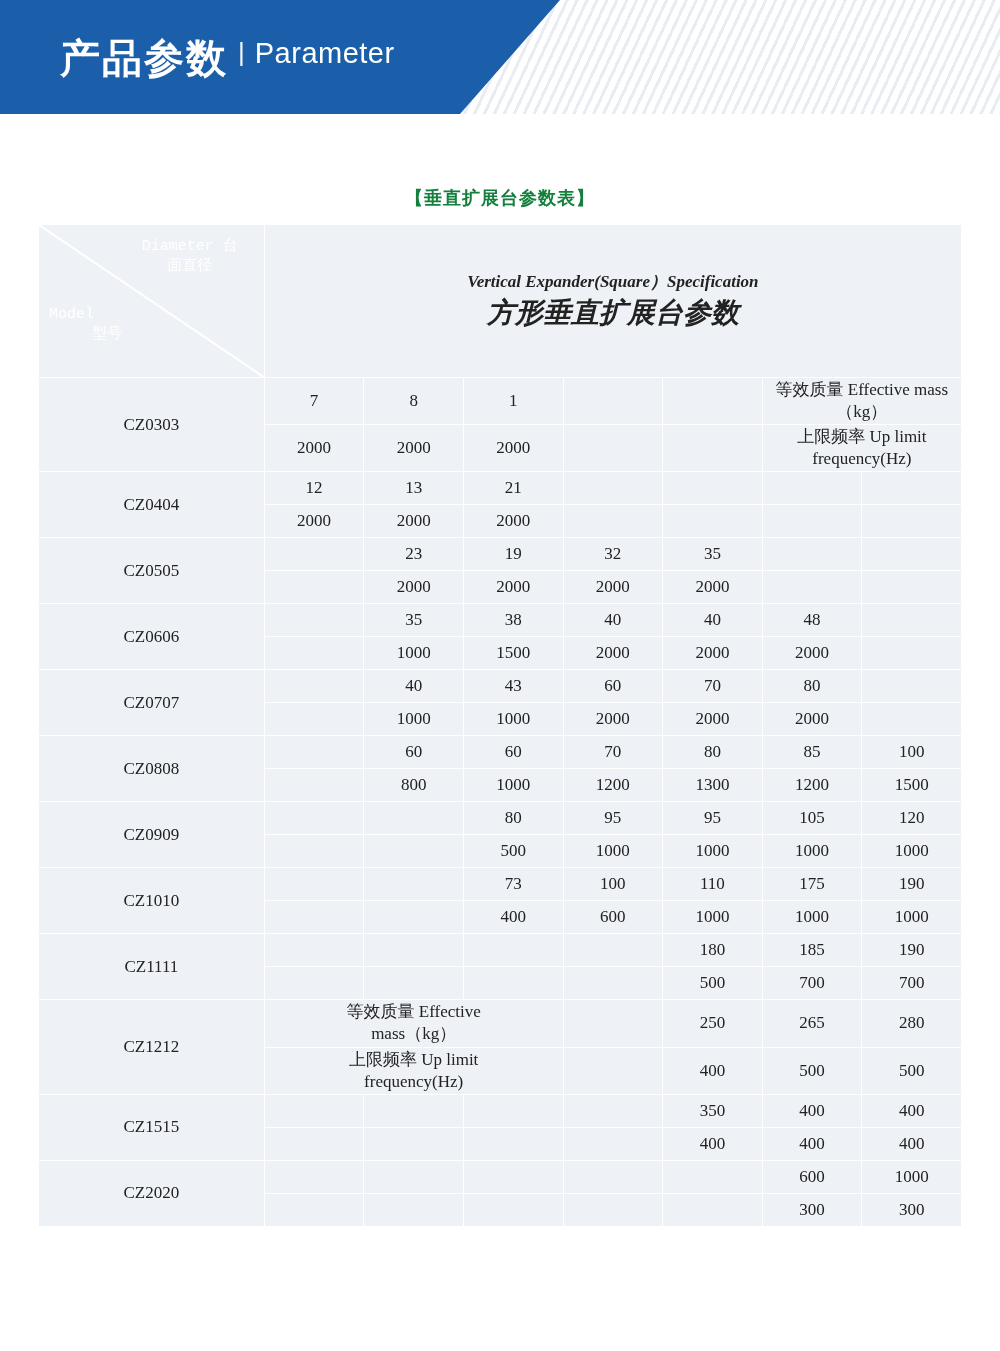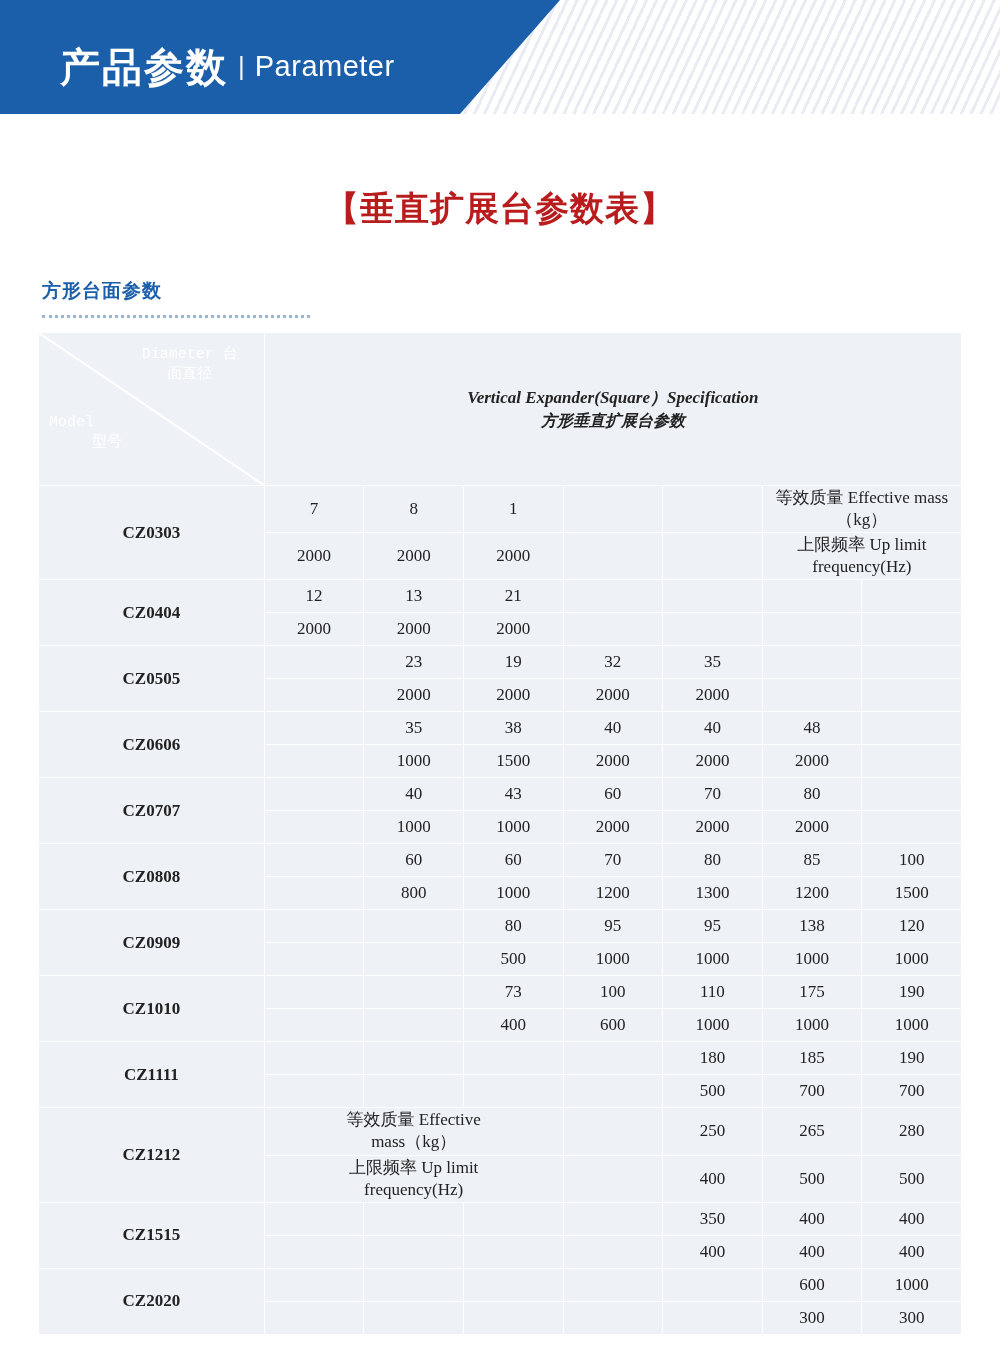--- a/index.html
+++ b/index.html
@@ -38,23 +38,22 @@
     position: absolute;
     left: 0; top: 0;
     width: 560px; height: 114px;
     background: #1b5faa;
     clip-path: polygon(0 0, 560px 0, 460px 114px, 0 114px);
   }
   .banner-inner {
     position: absolute;
     left: 60px; top: 38px;
     display: flex;
-    align-items: center;
+    align-items: flex-start;
     gap: 10px;
-    margin-top: 9px;
   }
   .banner-cn {
     color: #ffffff;
     font-size: 40px;
     font-weight: bold;
     letter-spacing: 2px;
     line-height: 1;
   }
   .banner-sep {
     color: #ffffff;
@@ -67,22 +66,22 @@
     color: #ffffff;
     font-size: 29px;
     line-height: 1.05;
     letter-spacing: .5px;
     padding-bottom: 1px;
   }
 
   
   .doc-title {
     text-align: center;
-    color: #b91c1c;
-    font-size: 34px;
+    color: #15803d;
+    font-size: 18px;
     font-weight: bold;
     margin-top: 72px;
     letter-spacing: 1px;
   }
 
   
   .sub-label-wrap {
     margin: 46px 0 0 42px;
     width: 300px;
   }
@@ -115,21 +114,21 @@
     vertical-align: middle;
     font-family: "Liberation Serif", serif;
     font-size: 17px;
     color: #222222;
     background: #eef1f6;
     height: 33px;
   }
   td.model {
     background: #2272bf;
     color: #ffffff;
-    font-weight: bold;
+    font-weight: normal;
     font-size: 19px;
     font-family: "Liberation Serif", serif;
     border: 1px solid #ffffff;
     margin-top: 12px;
   }
   td.corner {
     background: #2272bf;
     padding: 0;
     position: relative;
     height: 152px;
@@ -170,21 +169,21 @@
   td.head-main {
     background: #2272bf;
     color: #ffffff;
     font-family: "Liberation Serif", serif;
     font-weight: bold;
     font-size: 25px;
     line-height: 1.35;
     height: 152px;
     font-style: italic;
   }
-  td.head-main .l2 { display: block; font-size: 16px; }
+  td.head-main .l2 { display: block; font-size: 28px; }
 
   td.legend {
     font-family: "Liberation Mono", monospace;
     font-size: 14px;
     line-height: 1.3;
     background: #eef1f6;
   }
   td.legend2 {
     font-family: "Liberation Serif", serif;
     font-size: 17px;
@@ -205,24 +204,20 @@
     <div class="banner-blue"></div>
     <div class="banner-inner">
       <span class="banner-cn">产品参数</span>
       <span class="banner-sep">|</span>
       <span class="banner-en">Parameter</span>
     </div>
   </div>
 
   <div class="doc-title">【垂直扩展台参数表】</div>
 
-  <div class="sub-label-wrap">
-    <div class="sub-label">方形台面参数</div>
-    <div class="dotted-rule"></div>
-  </div>
 
   <div class="tbl-wrap">
     <table class="spec">
       <colgroup>
         <col style="width:204px">
         <col style="width:90px">
         <col style="width:90px">
         <col style="width:90px">
         <col style="width:90px">
         <col style="width:90px">
@@ -377,21 +372,21 @@
           <td>1500</td>
         </tr>
 
         <tr>
           <td class="model" rowspan="2">CZ0909</td>
           <td class="blank"></td>
           <td></td>
           <td>80</td>
           <td>95</td>
           <td>95</td>
-          <td>138</td>
+          <td>105</td>
           <td>120</td>
         </tr>
         <tr>
           <td class="blank"></td>
           <td></td>
           <td>500</td>
           <td>1000</td>
           <td>1000</td>
           <td>1000</td>
           <td>1000</td>

